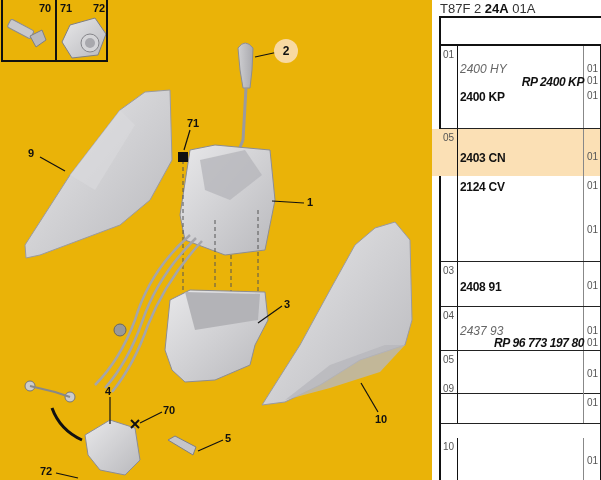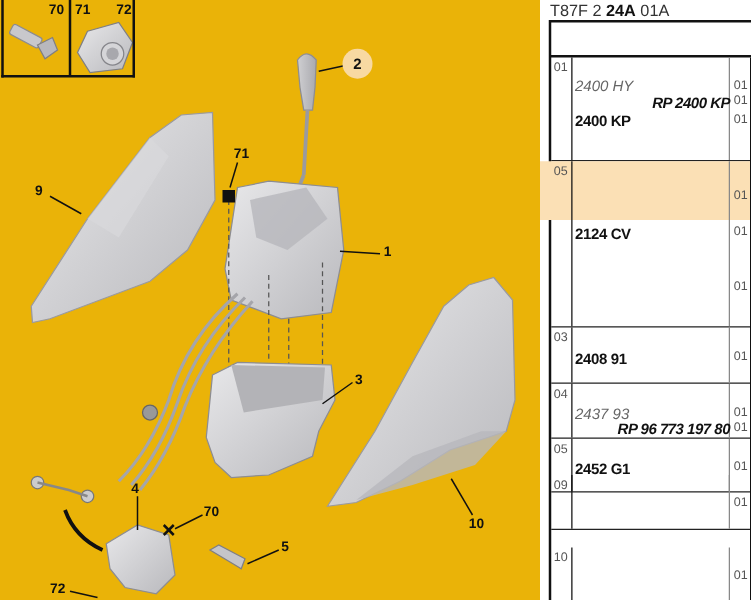--- a/index.html
+++ b/index.html
@@ -165,20 +165,21 @@
       <span class="qty" style="top:29px">01</span>
       <span class="line bold" style="top:44px">2400 KP</span>
       <span class="qty" style="top:44px">01</span>
     </div>
 
     <div class="row" style="top:83px; height:133px">
       <div class="selected" style="position:absolute; left:-9px; right:0; top:0; height:47px; background:#fbe0b5;"></div>
       <span class="pos">05</span>
       <div class="col-divider"></div>
       <div class="qty-divider"></div>
+      <span class="line bold" style="top:22px">2403 CN</span>
       <span class="qty" style="top:22px">01</span>
       <span class="line bold" style="top:51px">2124 CV</span>
       <span class="qty" style="top:51px">01</span>
       <span class="qty" style="top:95px">01</span>
     </div>
 
     <div class="row" style="top:216px; height:45px">
       <span class="pos">03</span>
       <div class="col-divider"></div>
       <div class="qty-divider"></div>
@@ -193,21 +194,20 @@
       <span class="line italic" style="top:17px">2437 93</span>
       <span class="qty" style="top:18px">01</span>
       <span class="line rp" style="top:29px">RP 96 773 197 80</span>
       <span class="qty" style="top:30px">01</span>
     </div>
 
     <div class="row" style="top:305px; height:43px">
       <span class="pos">05</span>
       <div class="col-divider"></div>
       <div class="qty-divider"></div>
-      <span class="line bold" style="top:17px">2452 G1</span>
       <span class="qty" style="top:17px">01</span>
     </div>
 
     <div class="row" style="top:334px; height:44px">
       <span class="pos">09</span>
       <div class="col-divider"></div>
       <div class="qty-divider"></div>
       <span class="qty" style="top:17px">01</span>
     </div>
 

